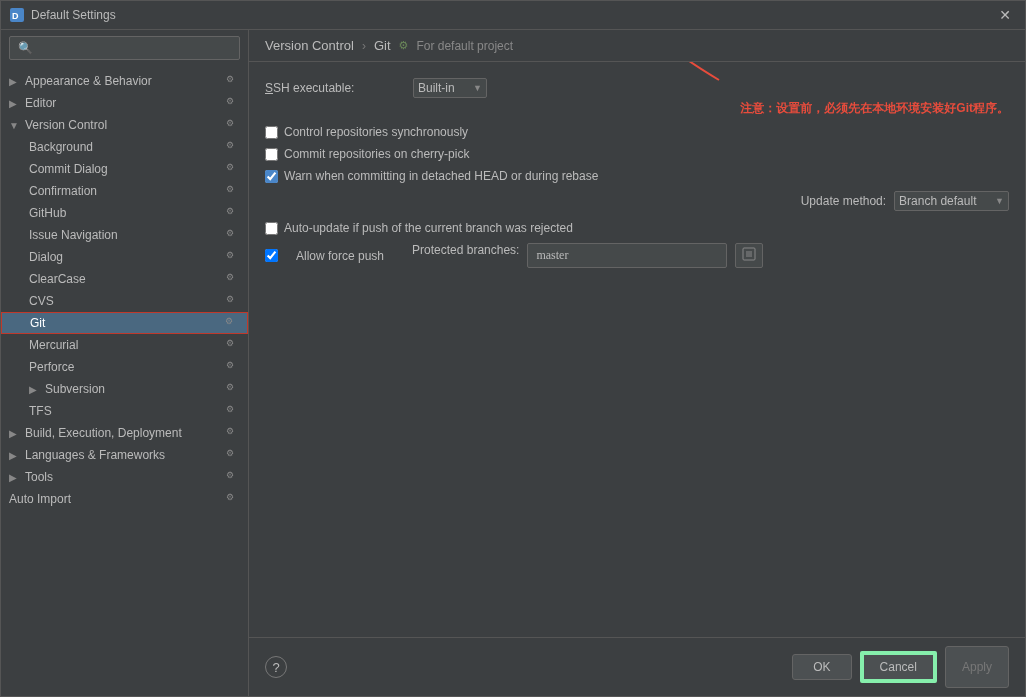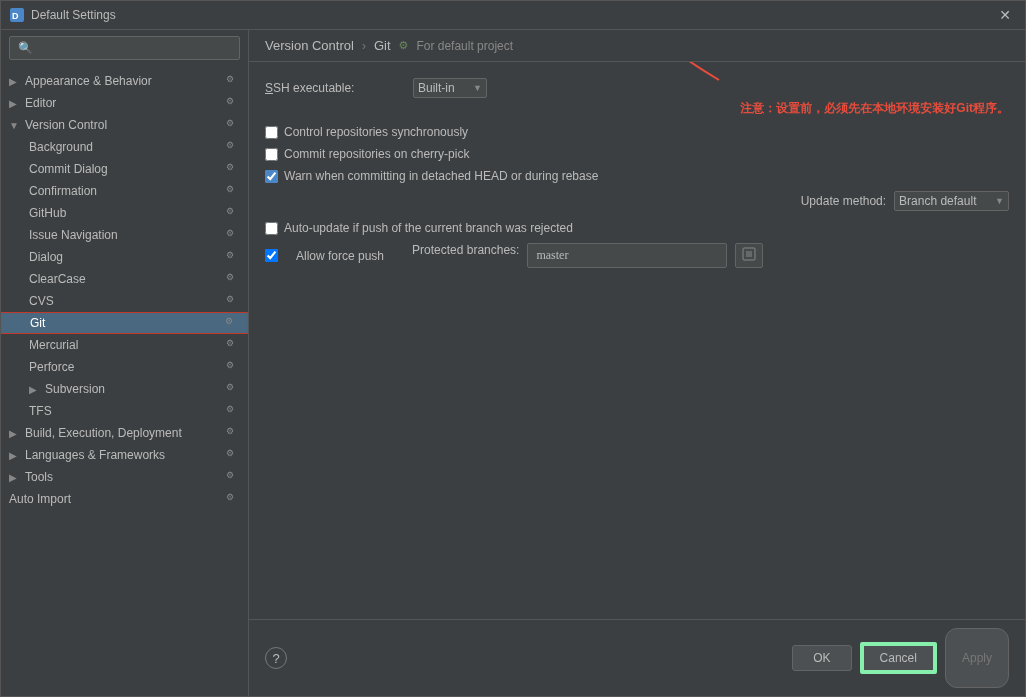--- a/index.html
+++ b/index.html
@@ -64,21 +64,21 @@
 
     
     .annotation-box { position: absolute; top: 60px; right: 20px; color: #e74c3c; font-size: 13px; font-weight: bold; text-align: left; pointer-events: none; }
 
     
     .bottom-bar { display: flex; align-items: center; padding: 8px 16px; border-top: 1px solid #555; background: #3c3f41; gap: 8px; }
     .bottom-bar .help-btn { width: 22px; height: 22px; border-radius: 50%; border: 1px solid #777; background: none; color: #bbbbbb; font-size: 13px; cursor: pointer; display: flex; align-items: center; justify-content: center; }
     .bottom-bar-spacer { flex: 1; }
     .btn-ok { background: #4c5052; border: 1px solid #646464; border-radius: 3px; color: #bbbbbb; padding: 5px 20px; font-size: 12px; cursor: pointer; }
     .btn-cancel { background: #4c5052; border: 4px solid #86efac; border-radius: 2px; color: #bbbbbb; padding: 5px 16px; font-size: 12px; cursor: pointer; }
-    .btn-apply { background: #4c5052; border: 1px solid #646464; border-radius: 12px; color: #777; padding: 22px 16px; font-size: 12px; cursor: pointer; }
+    .btn-apply { background: #4c5052; border: 1px solid #646464; border-radius: 3px; color: #777; padding: 13px 16px; font-size: 12px; cursor: pointer; }
 
     .inline-select { display: inline-flex; align-items: center; border: 1px solid #646464; border-radius: 2px; background: #45494a; }
     .inline-select select { background: transparent; border: none; color: #bbbbbb; padding: 2px 4px; font-size: 12px; outline: none; appearance: none; cursor: pointer; padding-right: 18px; }
     .inline-select::after { content: '▼'; font-size: 9px; color: #888; margin-right: 4px; pointer-events: none; }
 
     .allow-force-row { display: flex; align-items: center; gap: 8px; margin-bottom: 10px; }
     .allow-force-row .checkbox-part { display: flex; align-items: center; gap: 18px; }
     .allow-force-row .protected-part { display: flex; gap: 8px; margin-left: 20px; }
   </style>
 </head>

